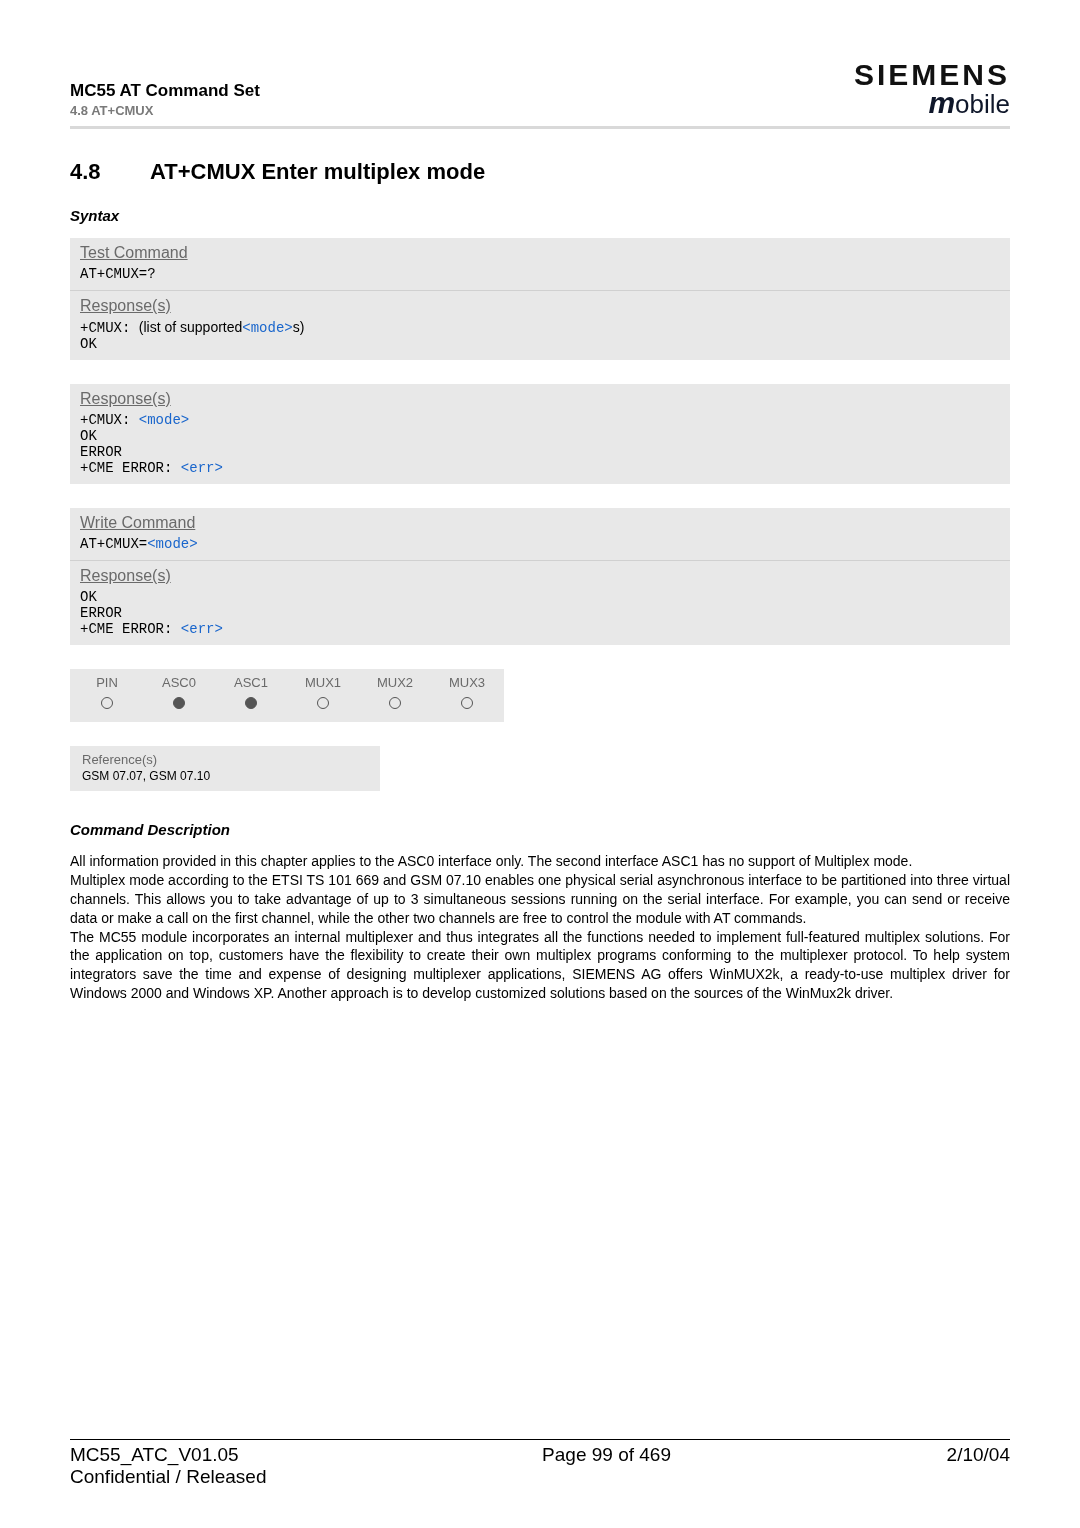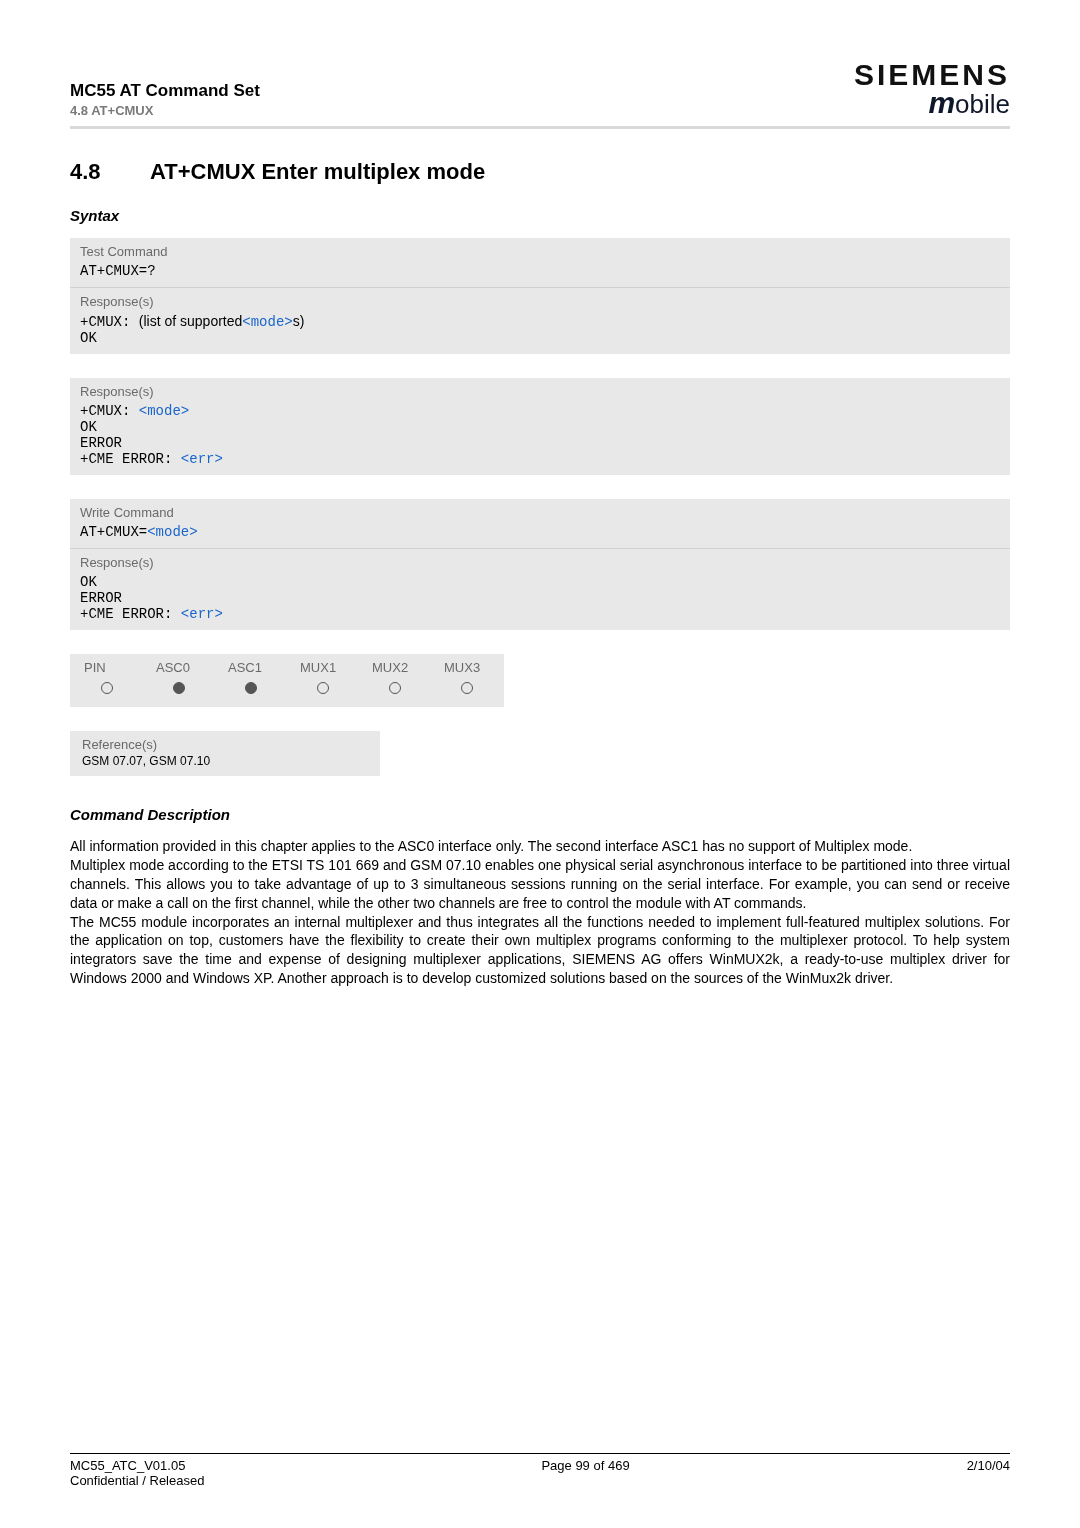--- a/index.html
+++ b/index.html
@@ -76,22 +76,23 @@
     margin-bottom: 24px;
   }
   .block-row {
     background: #e8e8e8;
     padding: 6px 10px 8px 10px;
     border-bottom: 1px solid #d0d0d0;
   }
   .block-row:last-child { border-bottom: none; }
   .row-label {
     color: #6a6a6a;
-    font-size: 13px;
+    font-size: 16px;
     margin-bottom: 4px;
+    text-decoration: underline;
   }
   .mono {
     font-family: "Courier New", monospace;
     font-size: 14px;
     color: #000;
     white-space: pre-wrap;
   }
   .mono .param {
     color: #1a66cc;
   }
@@ -100,20 +101,21 @@
     background: #e8e8e8;
     padding: 6px 14px 10px 14px;
     margin-bottom: 24px;
   }
   .support-row {
     display: flex;
     gap: 26px;
   }
   .support-cell {
     width: 46px;
+    text-align: center;
     font-size: 13px;
     color: #6a6a6a;
   }
   .support-dot {
     width: 46px;
     text-align: center;
     padding-top: 6px;
   }
   .dot-filled, .dot-empty {
     display: inline-block;
@@ -152,21 +154,21 @@
   }
   .footer {
     position: absolute;
     bottom: 40px;
     left: 70px;
     right: 70px;
     border-top: 1px solid #000;
     padding-top: 4px;
     display: flex;
     justify-content: space-between;
-    font-size: 13px;
+    font-size: 19px;
   }
   .footer-left { text-align: left; }
   .footer-center { text-align: center; }
   .footer-right { text-align: right; }
 </style>
 </head>
 <body>
 
 <div class="page">
 

